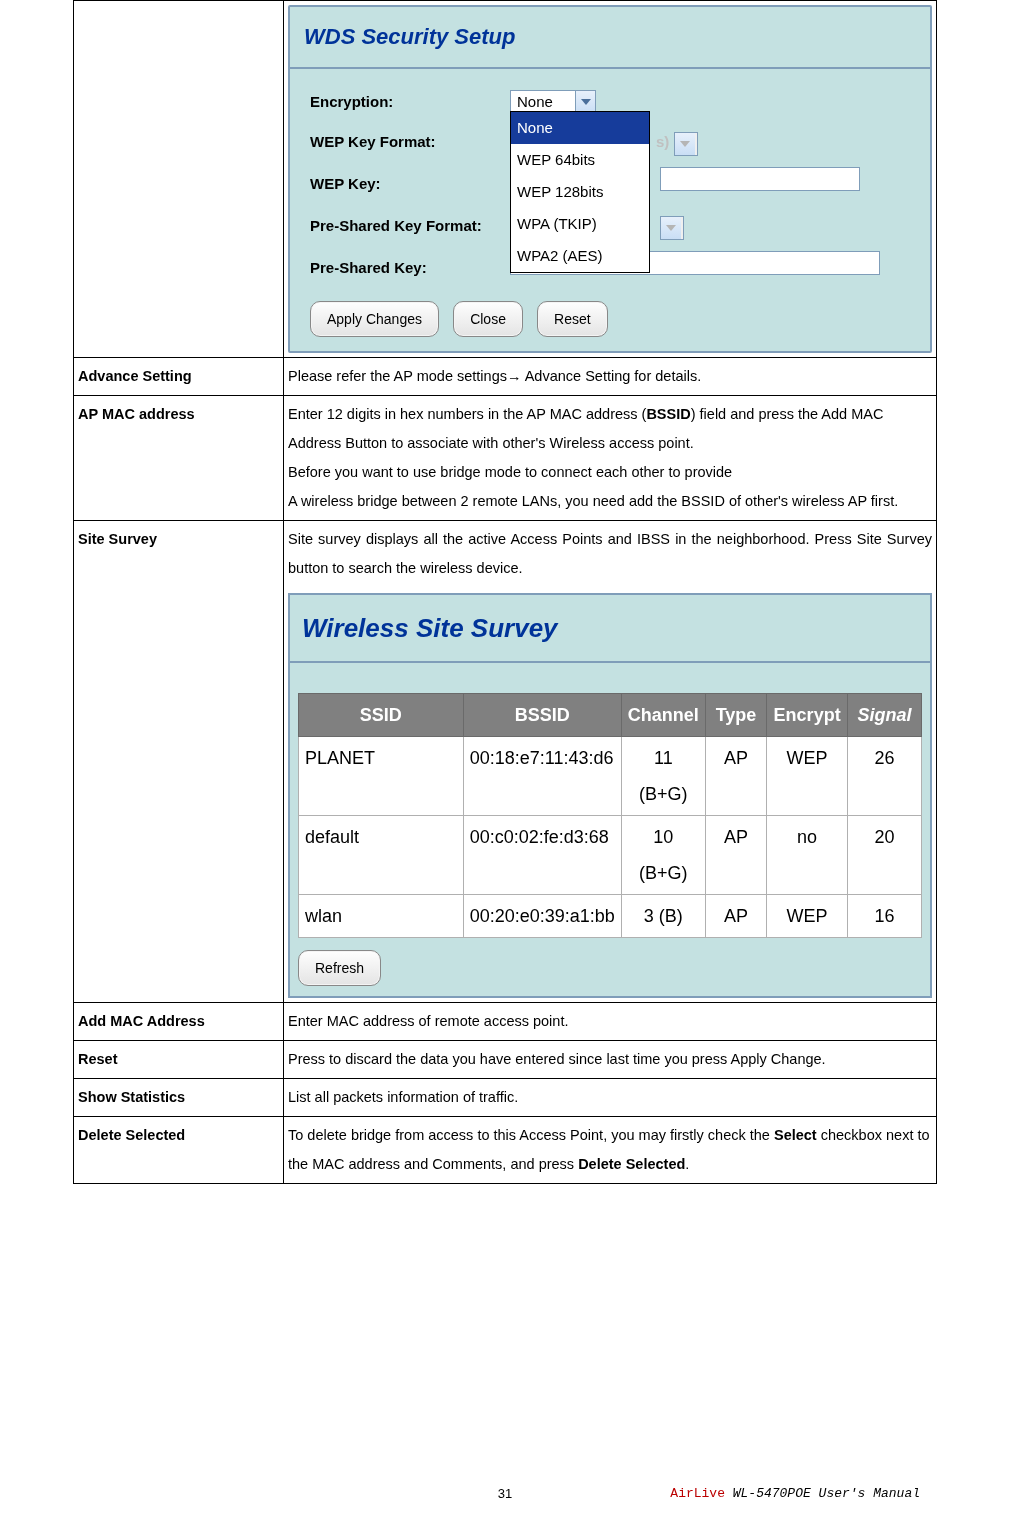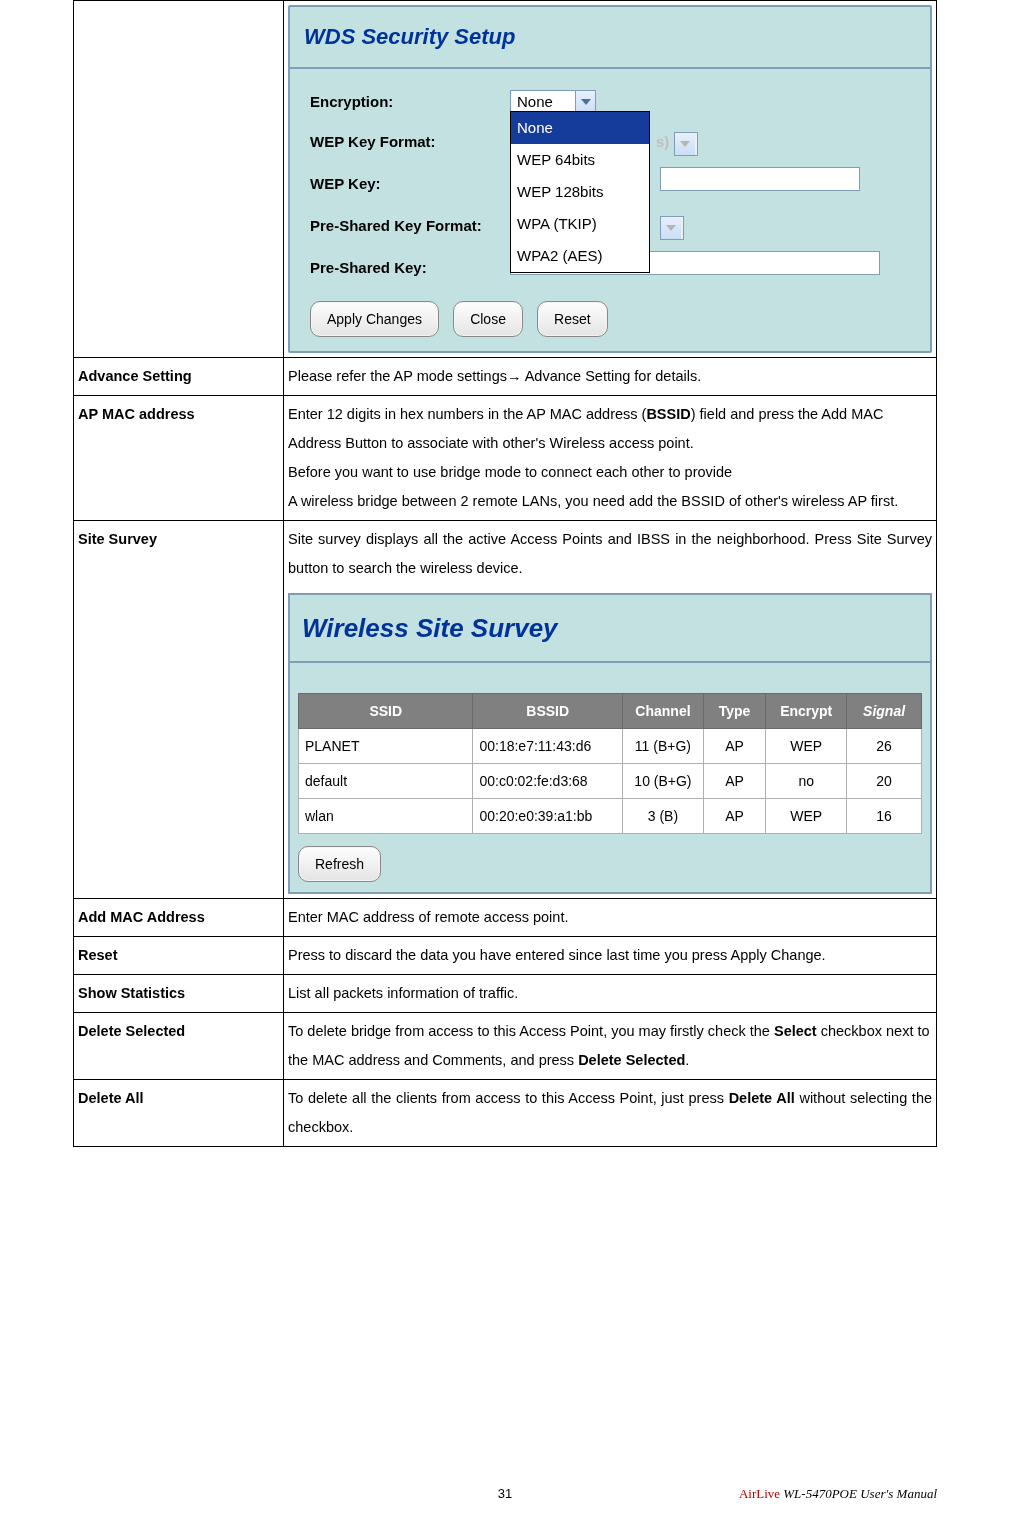--- a/index.html
+++ b/index.html
@@ -165,21 +165,21 @@
     font-style: italic;
     font-size: 26px;
     padding: 7px 12px;
     border-bottom: 2px solid #7f9db9;
   }
   .surveypanel table {
     border-collapse: collapse;
     margin: 30px 8px 12px 8px;
     width: calc(100% - 16px);
     font-family: Tahoma, Arial, sans-serif;
-    font-size: 14px;
+    font-size: 18px;
   }
   .surveypanel table th {
     background: #808080;
     color: #fff;
     font-weight: bold;
     padding: 3px 6px;
     border: 1px solid #6a6a6a;
     text-align: center;
   }
   .surveypanel table td {
@@ -200,23 +200,23 @@
     width: 1010px;
     font-size: 13px;
   }
   .footer .pnum {
     text-align: center;
     position: absolute;
     width: 100%;
   }
   .footer .right {
     position: absolute;
-    right: 73px;
+    right: 90px;
     font-style: italic;
-    font-family: Liberation Serif, serif;
+    font-family: Liberation Mono, monospace;
   }
   .footer .right .air { color: #bb0000; font-style: normal; }
   .footer .right .prod { font-style: italic; }
 </style>
 </head>
 <body>
 
 <div class="page">
   <table class="desc">
 
@@ -379,26 +379,20 @@
       </td>
     </tr>
 
     <tr>
       <td class="label">Delete Selected</td>
       <td class="val">
         <p>To delete bridge from access to this Access Point, you may firstly check the <b>Select</b> checkbox next to the MAC address and Comments, and press <b>Delete Selected</b>.</p>
       </td>
     </tr>
 
-    <tr>
-      <td class="label">Delete All</td>
-      <td class="val">
-        <p class="justify">To delete all the clients from access to this Access Point, just press <b>Delete All</b> without selecting the checkbox.</p>
-      </td>
-    </tr>
   </tbody>
     </table>
 
   <div class="footer">
     <div class="pnum">31</div>
     <div class="right">
       <span class="air">AirLive </span><span class="prod">WL-5470POE User's Manual</span>
     </div>
   </div>
 </div>

